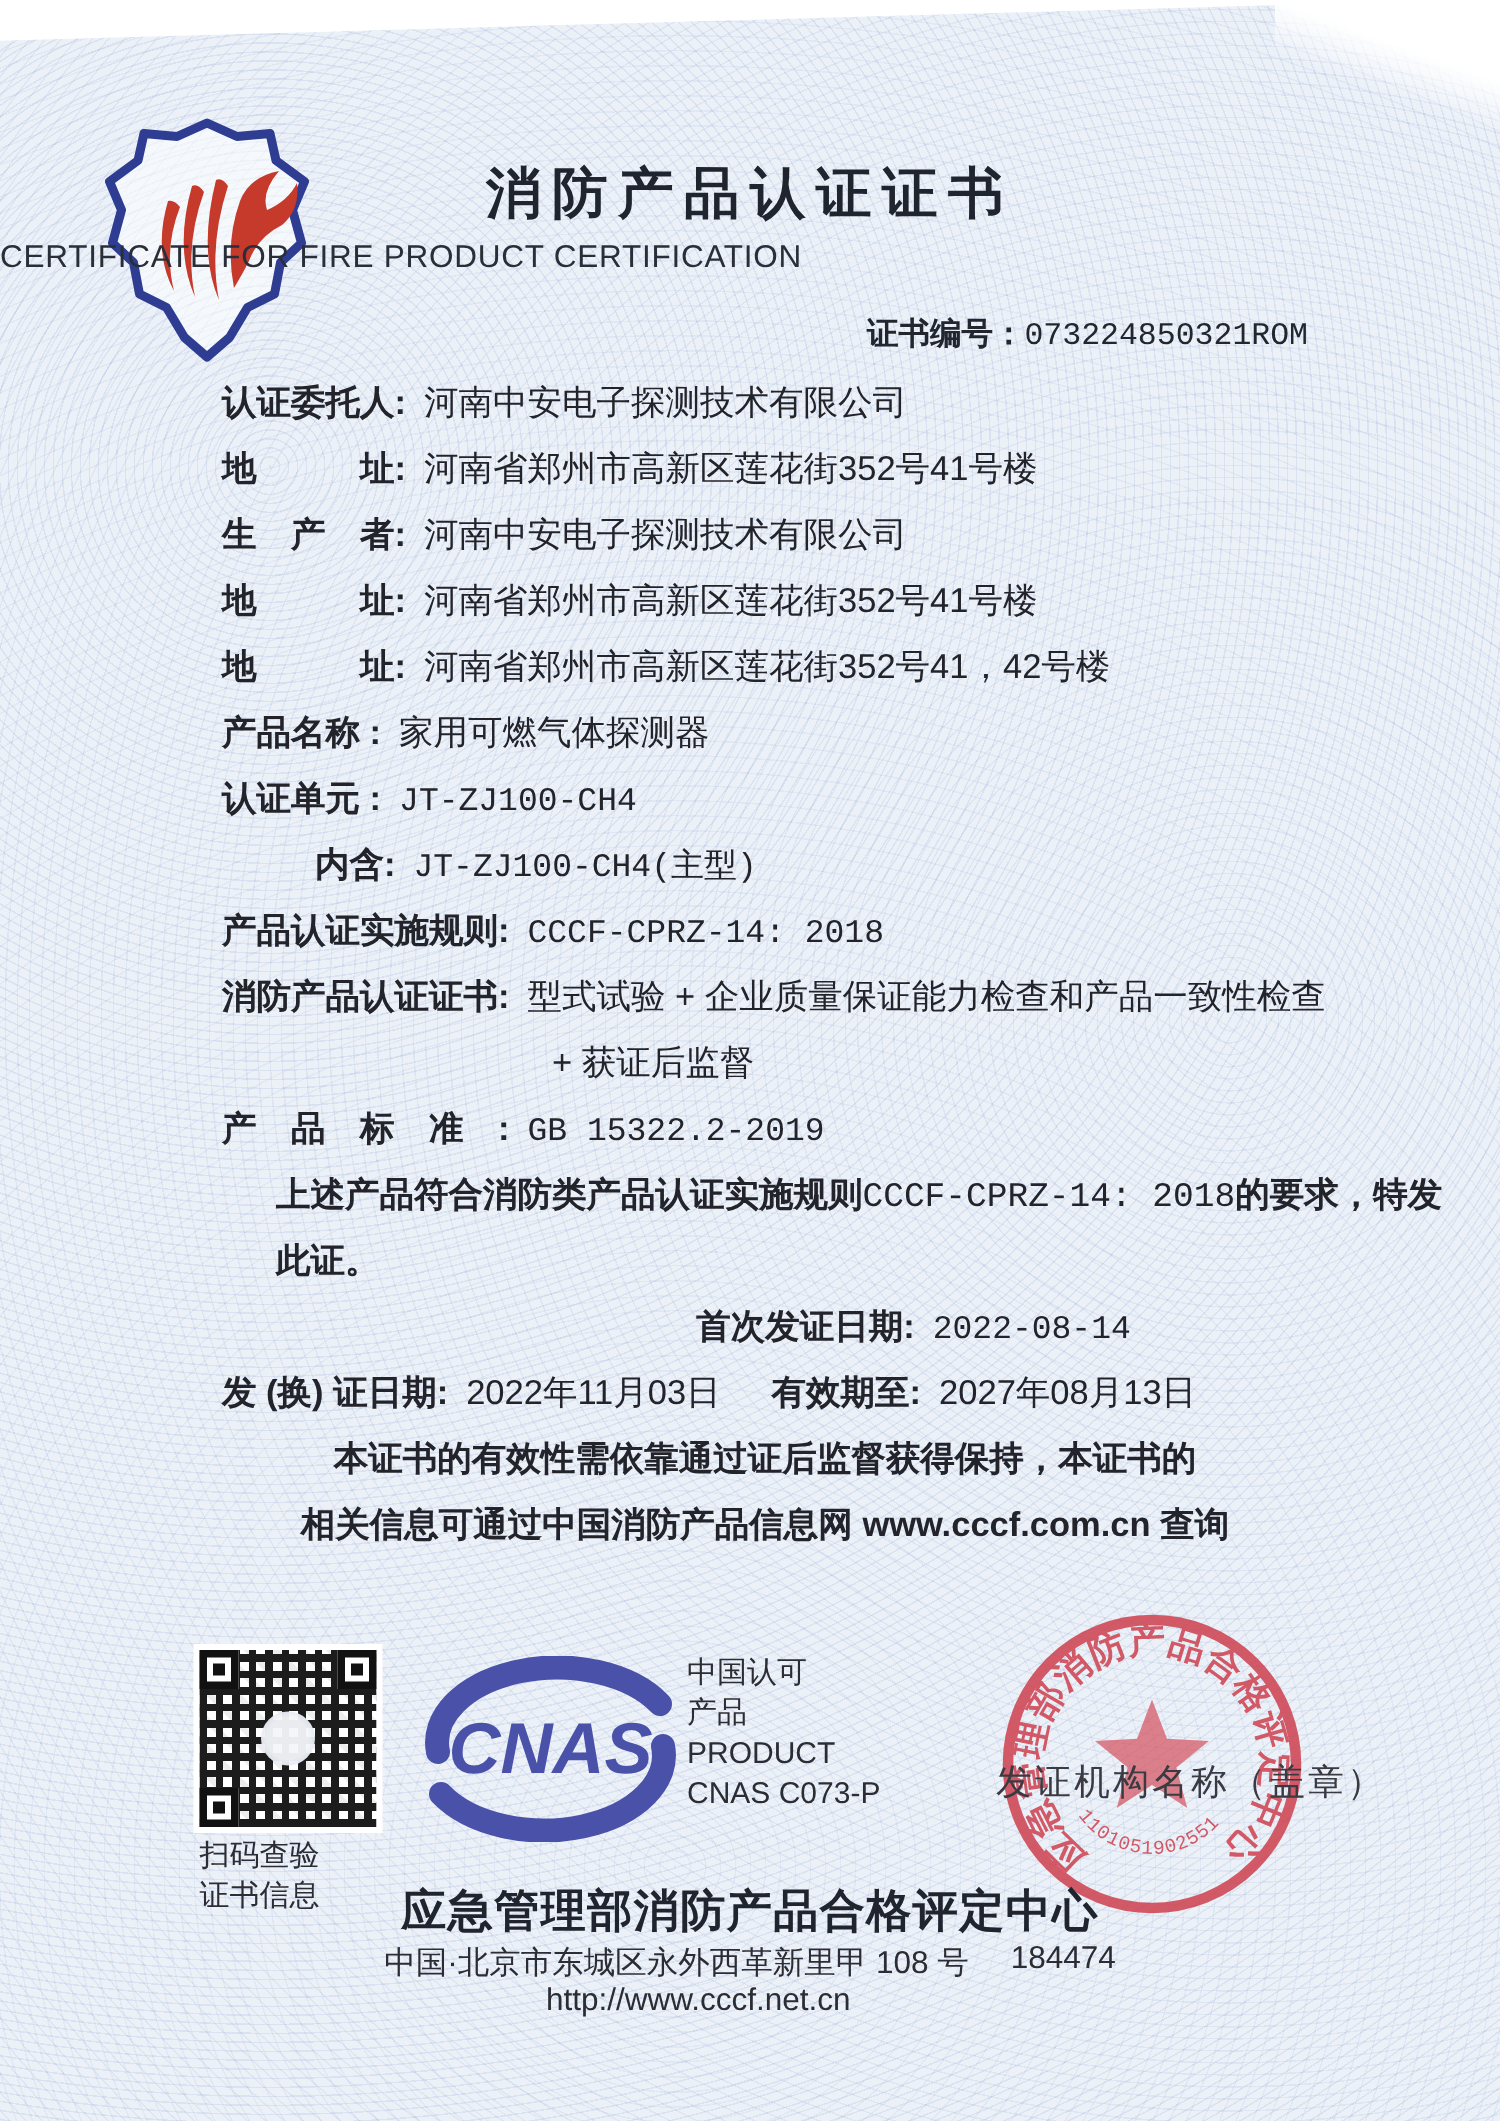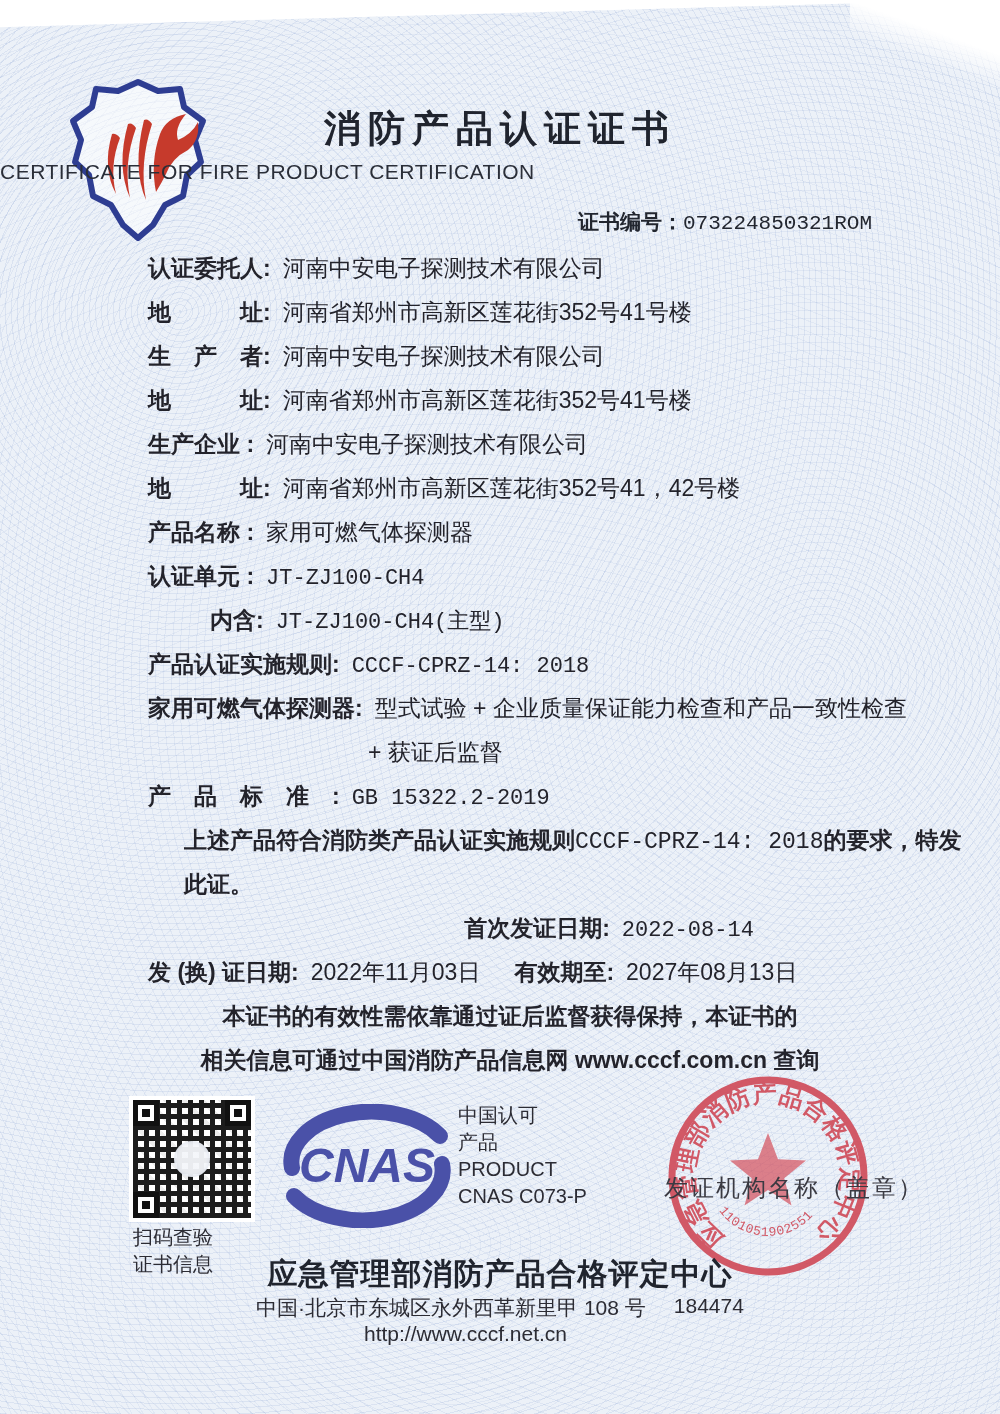--- a/index.html
+++ b/index.html
@@ -102,39 +102,36 @@
     <div class="row">
       <span class="lbl">地　　　址:</span><span class="val">河南省郑州市高新区莲花街352号41号楼</span>
     </div>
     <div class="row">
       <span class="lbl">生　产　者:</span><span class="val">河南中安电子探测技术有限公司</span>
     </div>
     <div class="row">
       <span class="lbl">地　　　址:</span><span class="val">河南省郑州市高新区莲花街352号41号楼</span>
     </div>
     <div class="row">
-      <span class="lbl">生产企业 :</span><span class="val">河南中安电子探测技术有限公司</span>
-    </div>
-    <div class="row">
       <span class="lbl">地　　　址:</span><span class="val">河南省郑州市高新区莲花街352号41，42号楼</span>
     </div>
     <div class="row">
       <span class="lbl">产品名称 :</span><span class="val">家用可燃气体探测器</span>
     </div>
     <div class="row">
       <span class="lbl">认证单元 :</span><span class="val mono">JT-ZJ100-CH4</span>
     </div>
     <div class="row indent">
       <span class="lbl">内含:</span><span class="val mono">JT-ZJ100-CH4(主型)</span>
     </div>
     <div class="row">
       <span class="lbl">产品认证实施规则:</span><span class="val mono">CCCF-CPRZ-14: 2018</span>
     </div>
     <div class="row">
-      <span class="lbl">家用可燃气体探测器:</span><span class="val">型式试验 + 企业质量保证能力检查和产品一致性检查</span>
+      <span class="lbl">消防产品认证证书:</span><span class="val">型式试验 + 企业质量保证能力检查和产品一致性检查</span>
     </div>
     <div class="row cont">
       <span class="val">+ 获证后监督</span>
     </div>
     <div class="row">
       <span class="lbl">产　品　标　准　:</span><span class="val mono">GB 15322.2-2019</span>
     </div>
     <div class="row statement">
       <span>上述产品符合消防类产品认证实施规则</span><span class="code mono">CCCF-CPRZ-14: 2018</span><span>的要求，特发</span>
     </div>

